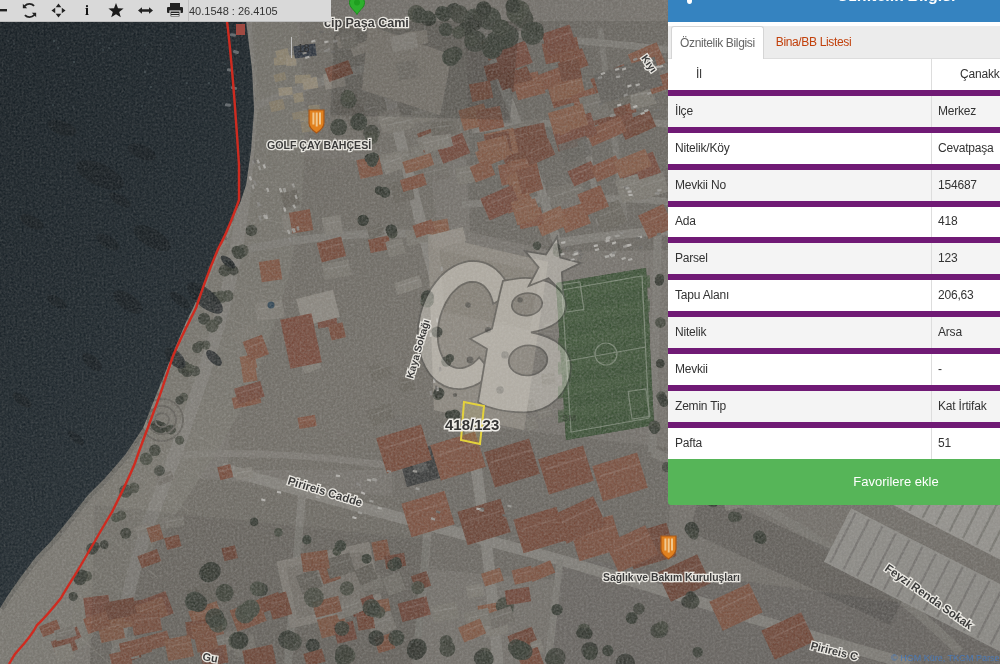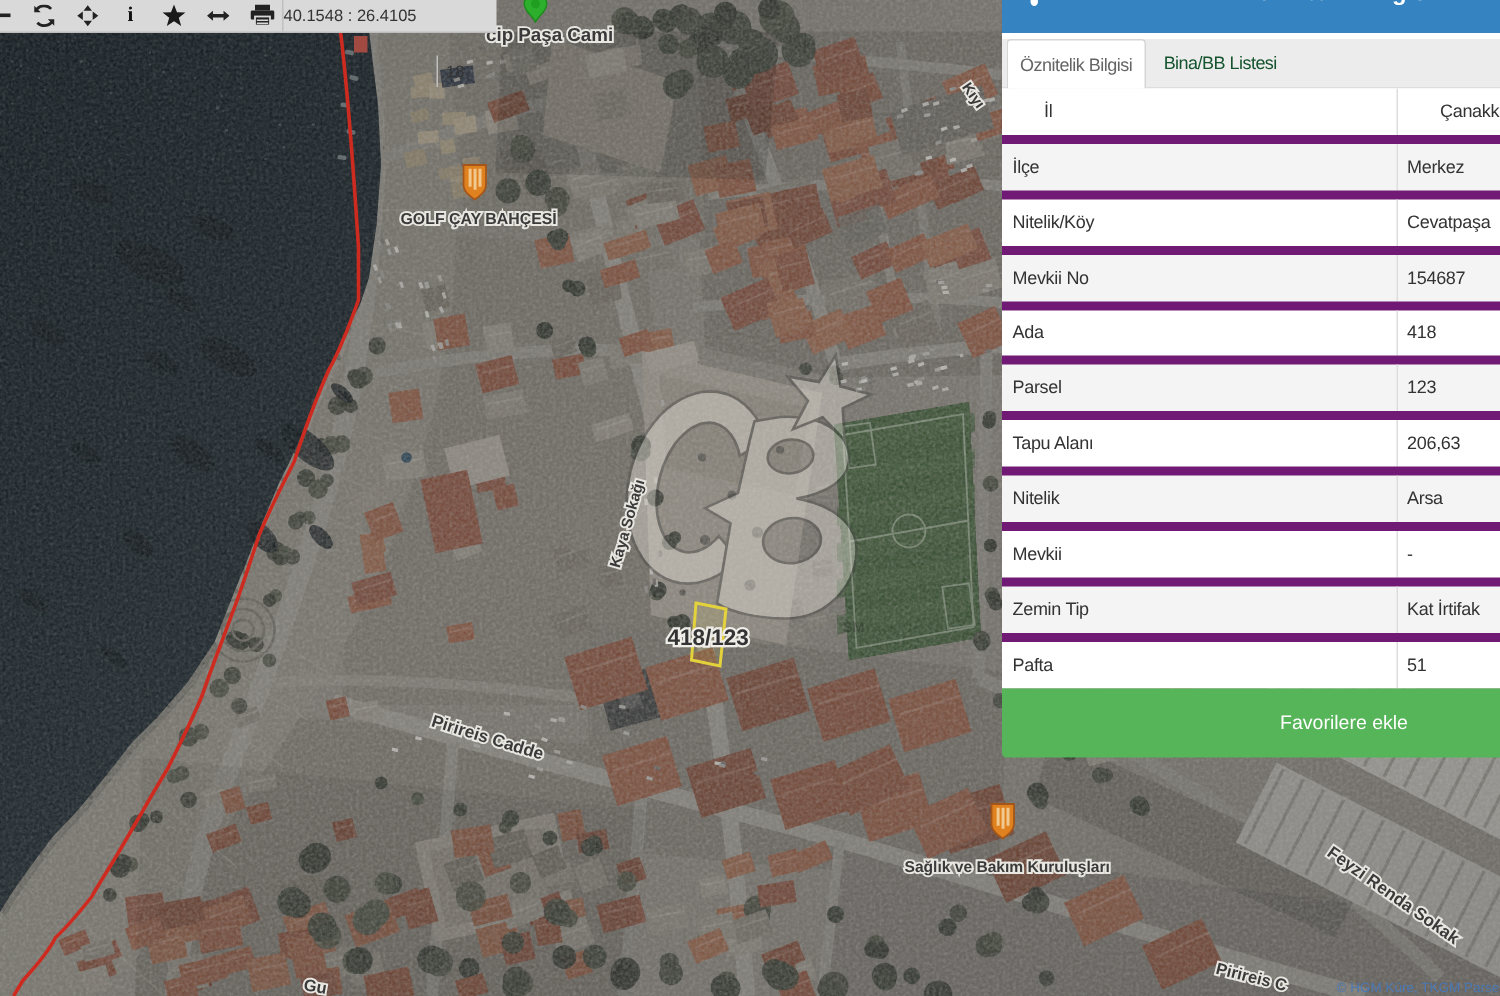--- a/index.html
+++ b/index.html
@@ -14,21 +14,21 @@
 #toolbar .coords{position:absolute;left:188px;top:0;width:103px;text-align:left;font-size:11px;color:#333;border-left:1px solid #c0c0c0;height:21px;line-height:22px;box-sizing:border-box;}
 #toolbar .zlvl{position:absolute;left:291px;top:0;width:24px;text-align:center;font-size:11px;color:#333;border-left:1px solid #c0c0c0;height:21px;line-height:22px;box-sizing:border-box;margin-top:37px;}
 
 #panel{position:absolute;left:668px;top:0;width:456px;height:448px;background:#fff;z-index:6;}
 #phead{position:relative;height:22px;background:#3583c0;overflow:hidden;}
 #phead .ttl{position:absolute;top:-12px;left:0;width:100%;text-align:center;font-size:16px;font-weight:bold;color:#fff;line-height:16px;}
 #phead .dot{position:absolute;left:19px;top:-2px;width:5px;height:6px;background:#fff;border-radius:50%;}
 #tabs{position:relative;height:32px;background:#ececec;margin-top:4px;}
 #tabs .tab{display:inline-block;height:32px;line-height:32px;padding:0 8px;font-size:12px;letter-spacing:-0.35px;box-sizing:border-box;vertical-align:top;}
 #tabs .tab.act{background:#fff;border:1px solid #d5d5d5;border-bottom:none;border-radius:3px 3px 0 0;color:#656565;height:33px;margin-bottom:-1px;position:relative;z-index:2;}
-#tabs .tab.oth{color:#14532d;padding-left:12px;}
+#tabs .tab.oth{color:#c2410c;padding-left:12px;}
 #tabrule{height:1px;background:#ddd;}
 table.pt{border-collapse:collapse;width:456px;table-layout:fixed;background:#fff;}
 table.pt td{padding:7.95px 8px 7.95px 7px;font-size:12px;letter-spacing:-0.2px;color:#333;border-top:6px solid #701a75;height:15px;line-height:15px;vertical-align:middle;}
 table.pt tr:first-child td{border-top:none;padding-left:28px;}
 table.pt tr:nth-child(even){background:#f4f4f4;}
 table.pt td.v{border-left:1px solid #ddd;padding-left:6px;}
 #favbtn{height:46px;background:#56b558;color:#fff;font-size:13px;text-align:center;line-height:45px;border-radius:0 0 3px 3px;}
 .lbl{font-weight:bold;fill:#3a3a3a;stroke:#e8e6e0;stroke-width:2.6px;paint-order:stroke;font-family:"Liberation Sans",sans-serif;}
 </style>
 </head>

